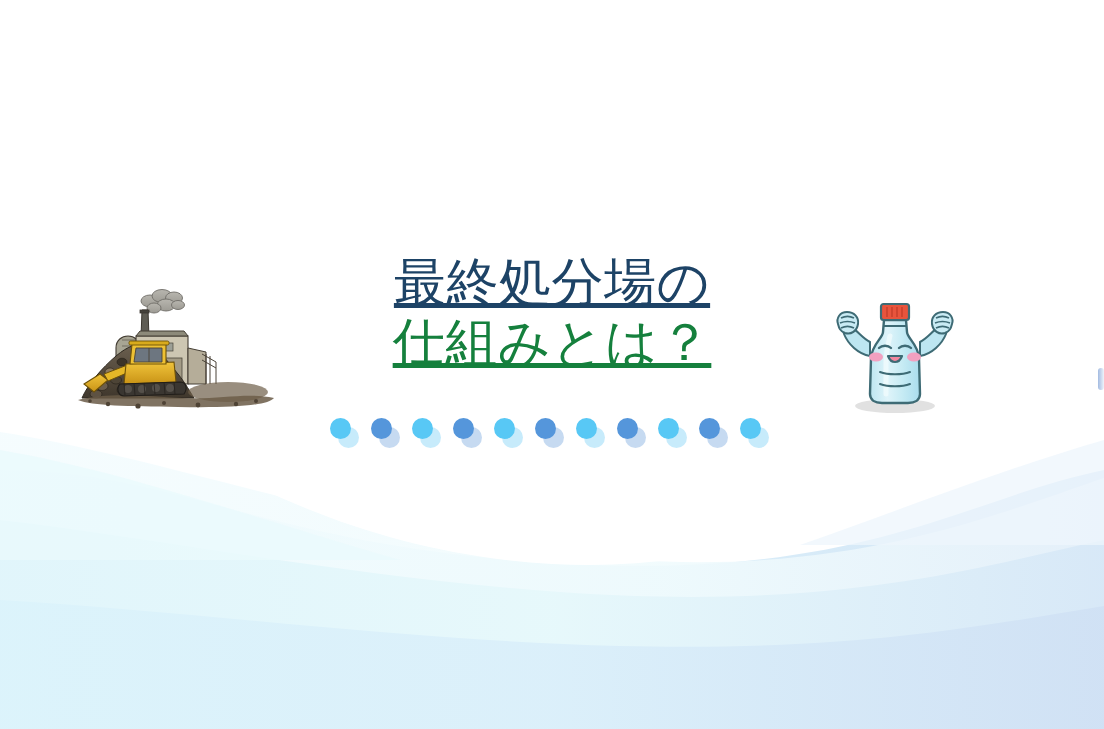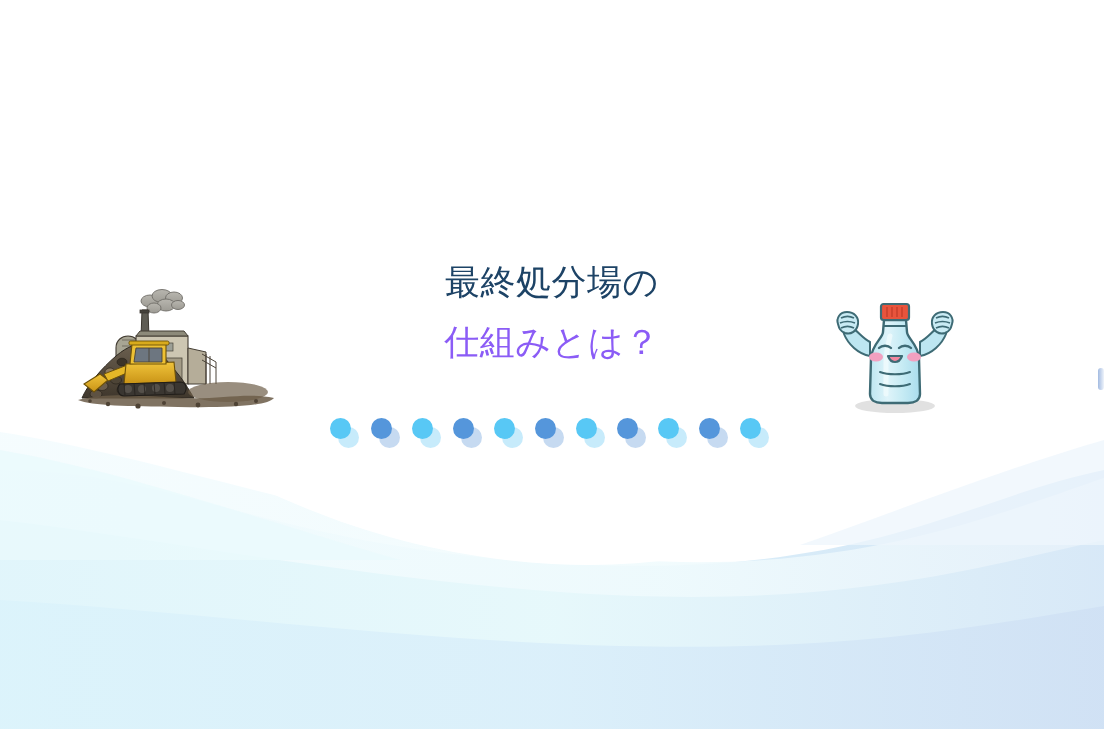--- a/index.html
+++ b/index.html
@@ -36,25 +36,26 @@
   
   .title-block {
     position:absolute;
     left:0; top:252px;
     width:1104px;
     text-align:center;
   }
   .title-line {
     display:block;
     color:#1d4366;
-    font-size:35px;
+    font-size:52px;
     line-height:60px;
     font-weight:500;
     letter-spacing:0.5px;
     white-space:nowrap;
+    text-decoration:underline;
   }
 
   
   .dots-row {
     position:absolute;
     left:330px; top:418px;
     width:430px; height:32px;
     display:flex;
     align-items:flex-start;
     gap:20px;
@@ -269,21 +270,21 @@
           <line x1="66" y1="95" x2="67" y2="107"></line>
           <line x1="76" y1="95" x2="77" y2="106"></line>
           <line x1="86" y1="94" x2="87" y2="106"></line>
           <line x1="96" y1="94" x2="97" y2="106"></line>
         </g>
       </g>
     </svg>
 
     <div class="title-block">
       <span class="title-line" style="color: rgb(29, 67, 102);">最終処分場の</span>
-      <span class="title-line" style="color: #8b5cf6;">仕組みとは？</span>
+      <span class="title-line" style="color: #15803d;">仕組みとは？</span>
     </div>
 
     <svg class="illo-right" viewBox="0 0 134 118" xmlns="http://www.w3.org/2000/svg">
       <defs>
         <linearGradient id="bottleG" x1="0" y1="0" x2="1" y2="0">
           <stop offset="0%" stop-color="#bde6f1"></stop>
           <stop offset="35%" stop-color="#dff4fa"></stop>
           <stop offset="65%" stop-color="#c6ebf4"></stop>
           <stop offset="100%" stop-color="#a9dced"></stop>
         </linearGradient>

